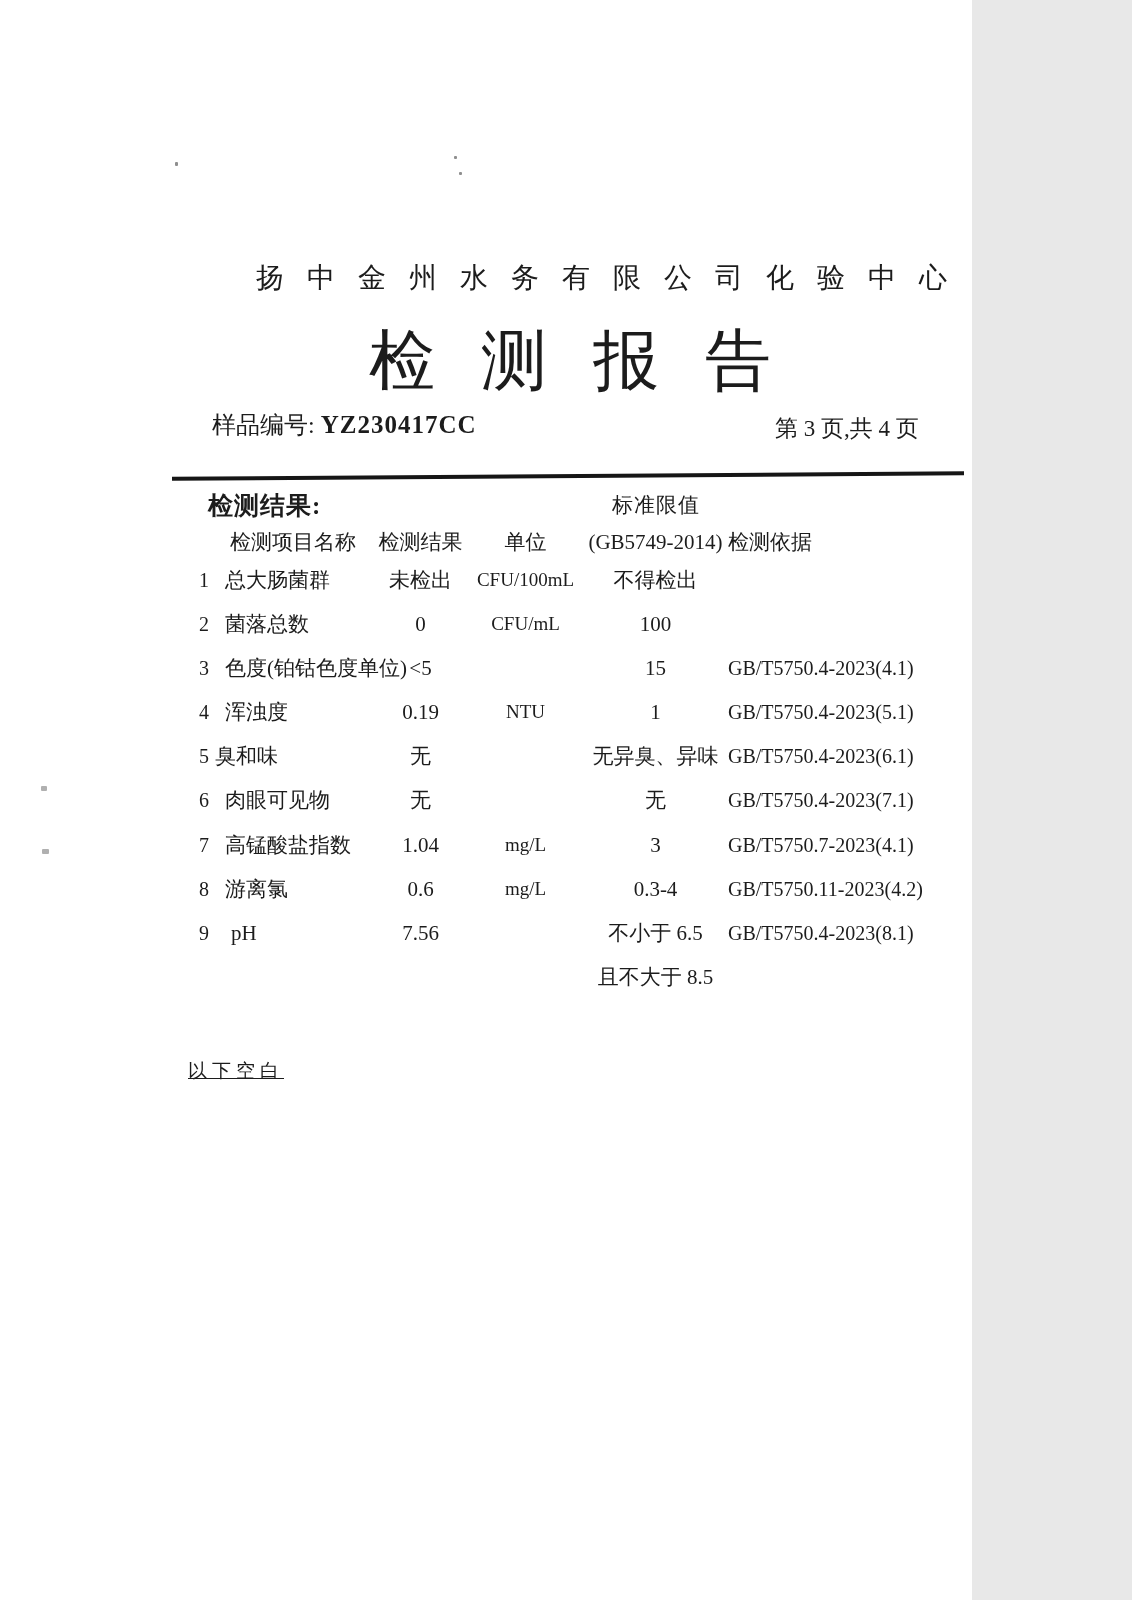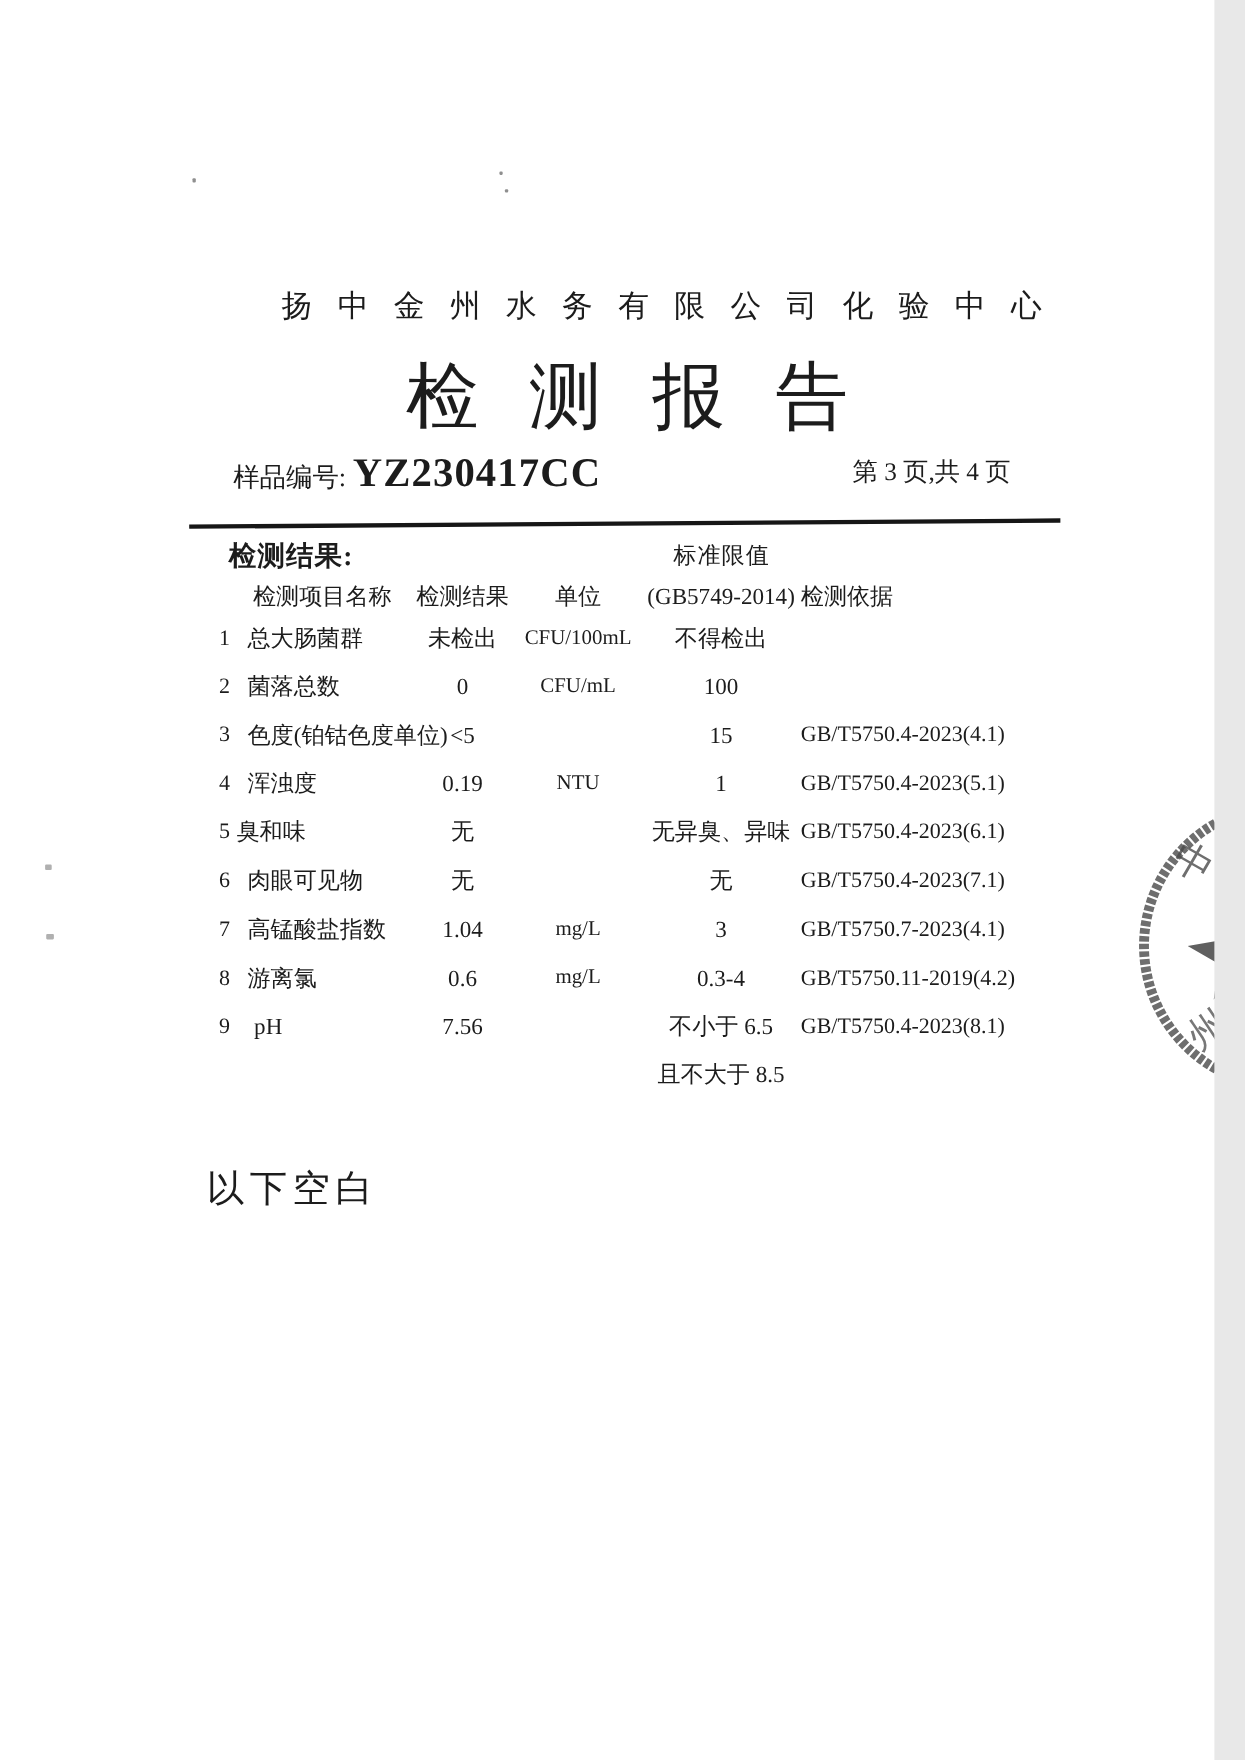--- a/index.html
+++ b/index.html
@@ -1,36 +1,36 @@
 <!DOCTYPE html>
 <html><head>
 <meta charset="utf-8">
 <style>
   html,body{margin:0;padding:0;background:#e8e8e8;}
   .page{
     position:relative;
-    width:1104px;height:1600px;
+    width:972px;height:1600px;
     background:#ffffff;
     overflow:hidden;
     font-family:"Liberation Serif","DejaVu Serif",serif;
     color:#1c1c1c;
   }
   .abs{position:absolute;}
   .company{
     left:256px;top:259px;
     font-size:28px;letter-spacing:23px;white-space:nowrap;
     font-weight:500;
   }
   .doc-title{
     left:369px;top:316px;
     font-size:66px;letter-spacing:46px;white-space:nowrap;
     font-weight:500;
   }
   .sample-line{left:212px;top:409px;font-size:24px;white-space:nowrap;}
-  .sample-no{font-size:37px;font-weight:600;letter-spacing:1px;}
+  .sample-no{font-size:25px;font-weight:600;letter-spacing:1px;}
   .page-info{left:775px;top:413px;font-size:23px;white-space:nowrap;}
   .rule{
     left:172px;top:474px;width:792px;height:4px;
     background:#161616;transform:rotate(-0.4deg);
   }
   .section-label{left:208px;top:489px;font-size:25px;font-weight:700;letter-spacing:1px;}
   .limit-title{left:612px;top:491px;font-size:21px;letter-spacing:1px;}
   .t-row{
     left:185px;width:830px;height:30px;
     display:grid;
@@ -39,21 +39,21 @@
   }
   .hdr-row{top:527px;}
   .c-num{text-align:center;font-size:20px;}
   .c-name{padding-left:2px;}
   .c-name.hdr{padding-left:7px;}
   .c-result{text-align:center;}
   .c-unit{text-align:center;font-size:19px;}
   .c-limit{text-align:center;}
   .c-basis{font-size:20px;}
   .c-basis.hdr{font-size:21px;padding-right:34px;}
-  .blank-note{left:188px;top:1058px;font-size:34px;letter-spacing:5px;}
+  .blank-note{left:188px;top:1058px;font-size:19px;letter-spacing:5px;text-decoration:underline;}
   .speck{position:absolute;background:#8f8f8f;border-radius:1px;}
   .stamp{left:1030px;top:712px;width:300px;height:300px;}
 </style>
 </head>
 <body>
 
 <div class="page">
 
   <div class="speck" style="left:175px;top:162px;width:3px;height:4px;"></div>
   <div class="speck" style="left:454px;top:156px;width:3px;height:3px;"></div>
@@ -137,21 +137,21 @@
     <div class="c-unit">mg/L</div>
     <div class="c-limit">3</div>
     <div class="c-basis">GB/T5750.7-2023(4.1)</div>
   </div>
   <div class="abs t-row" style="top:874px;">
     <div class="c-num">8</div>
     <div class="c-name">游离氯</div>
     <div class="c-result">0.6</div>
     <div class="c-unit">mg/L</div>
     <div class="c-limit">0.3-4</div>
-    <div class="c-basis">GB/T5750.11-2019(4.2)</div>
+    <div class="c-basis">GB/T5750.11-2023(4.2)</div>
   </div>
   <div class="abs t-row" style="top:918px;">
     <div class="c-num">9</div>
     <div class="c-name" style="padding-left:8px;">pH</div>
     <div class="c-result">7.56</div>
     <div class="c-unit"></div>
     <div class="c-limit">不小于 6.5</div>
     <div class="c-basis">GB/T5750.4-2023(8.1)</div>
   </div>
   <div class="abs t-row" style="top:962px;">

